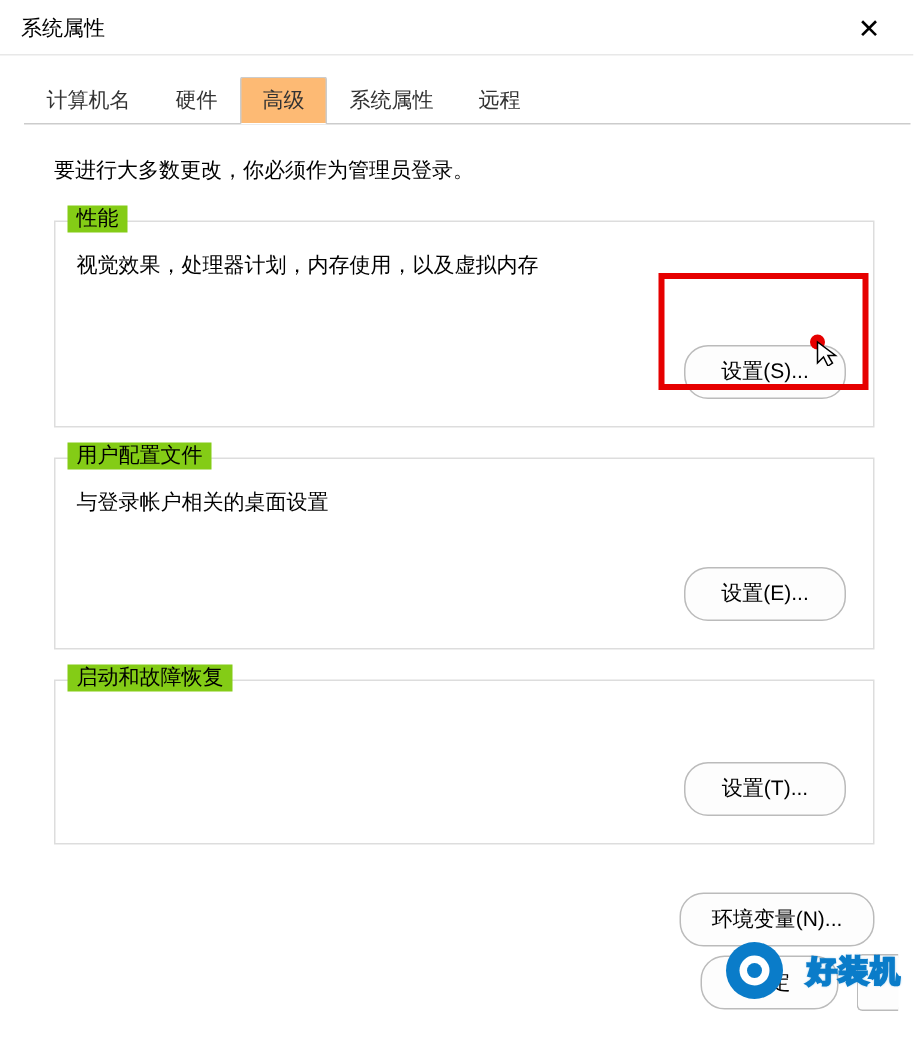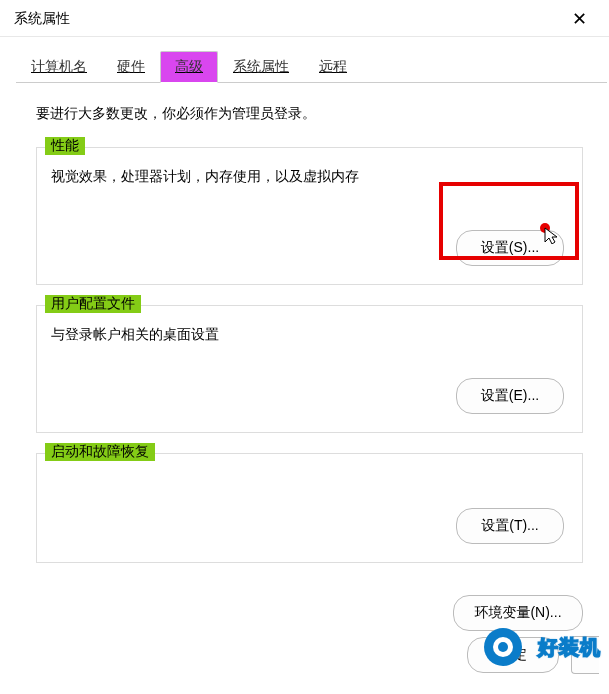--- a/index.html
+++ b/index.html
@@ -28,34 +28,33 @@
       color: #000;
       cursor: pointer;
       padding: 0 8px;
       line-height: 1;
     }
     .tab-row {
       display: flex;
       align-items: flex-end;
       padding: 14px 16px 0 16px;
       position: relative;
-      text-decoration: underline;
     }
     .tab {
       padding: 6px 14px;
       font-size: 14px;
       color: #333;
       cursor: pointer;
       border: 1px solid transparent;
       position: relative;
     }
     .tab.active {
       border: 1px solid #ccc;
       border-bottom: 1px solid #fff;
-      background: #d946ef;
+      background: #fdba74;
       border-radius: 2px 2px 0 0;
       z-index: 2;
     }
     .tab-underline {
       position: absolute;
       left: 16px;
       right: 2px;
       bottom: 0;
       border-bottom: 1px solid #ccc;
       z-index: 1;

